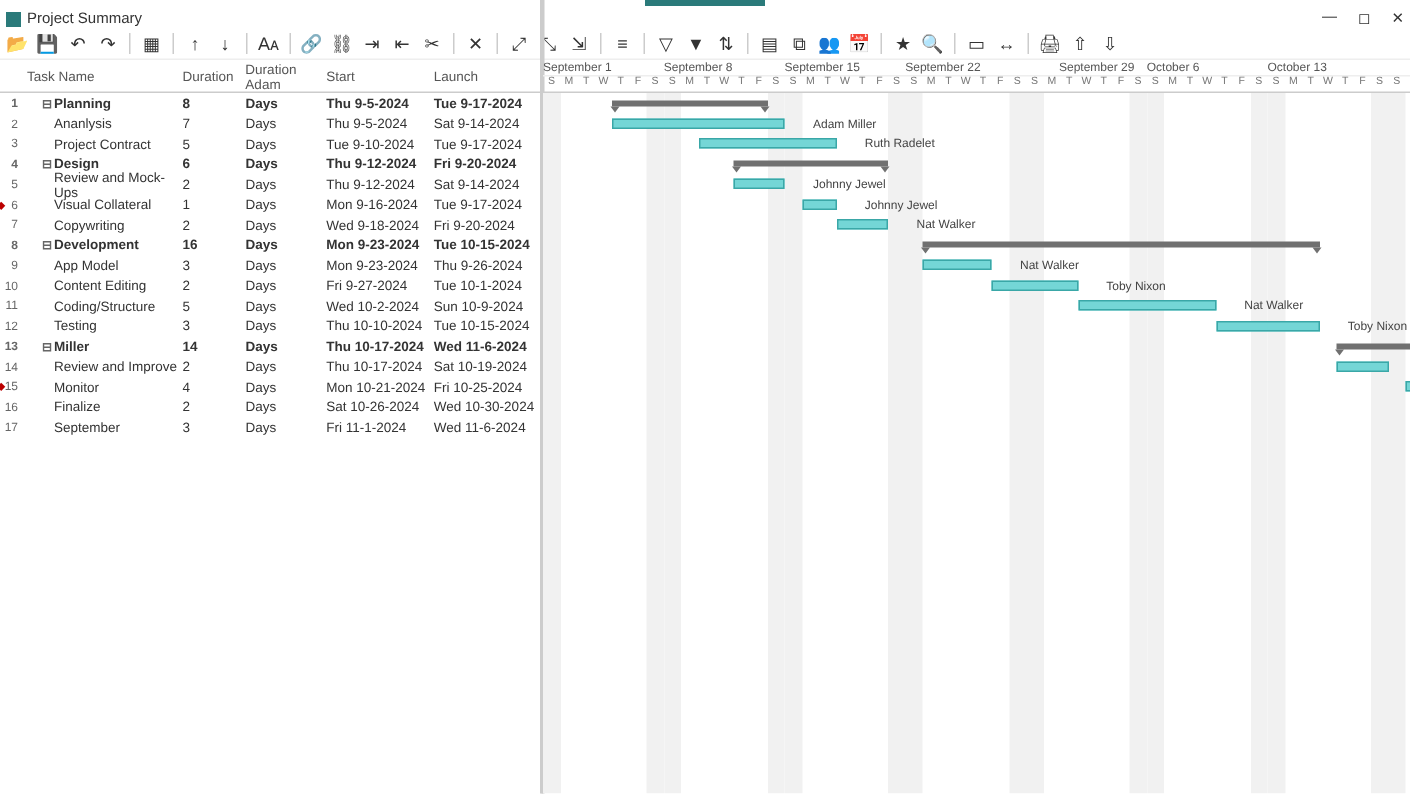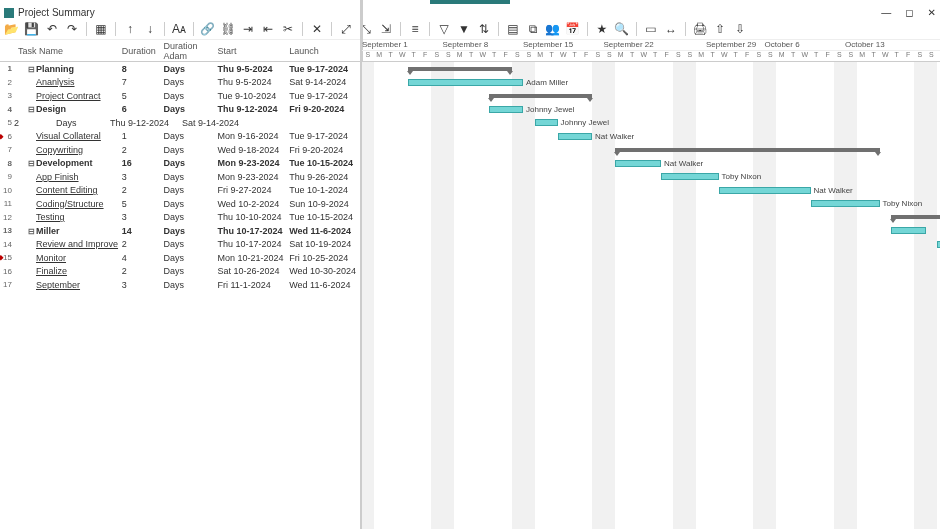--- a/index.html
+++ b/index.html
@@ -18,40 +18,40 @@
   .col-idx { width: 14px; flex-shrink: 0; }
   .col-task { width: 108px; padding-left: 4px; }
   .col-dur { width: 42px; }
   .col-du { width: 54px; }
   .col-start { width: 72px; }
   .col-finish { width: 72px; }
   .table-body { }
   .trow { display: flex; height: 13.5px; align-items: center; font-size: 9px; color: #333; }
   .trow .col-idx { font-size: 8px; color: #666; text-align: right; padding-right: 2px; }
   .trow .col-task.ind1 { padding-left: 14px; }
-  .trow .col-task.ind2 { padding-left: 22px; text-decoration: underline; }
+  .trow .col-task.ind2 { padding-left: 22px; }
   .trow.bold { font-weight: 600; }
   .trow .outline-caret { display: inline-block; width: 8px; font-size: 8px; color: #666; }
   .row-alert { color: #b00; font-size: 8px; position: absolute; left: 0; }
   
   .gantt-pane { flex: 1; overflow: hidden; position: relative; }
   .gantt-head1 { height: 11px; display: flex; font-size: 8px; color: #555; border-bottom: 1px solid #eee; }
   .gantt-head1 .wk { position: absolute; top: 0; }
   .gantt-head2 { height: 11px; display: flex; font-size: 7px; color: #777; border-bottom: 1px solid #ccc; }
   .gantt-head2 .d { width: 11.5px; text-align: center; flex-shrink: 0; }
   .gantt-body { position: relative; }
   .gantt-row { height: 13.5px; position: relative; }
   .wkend { position: absolute; top: 0; bottom: 0; background: #f1f1f1; }
   .bar { position: absolute; height: 6px; top: 3.5px; border-radius: 0; }
   .bar.summary { background: #707070; height: 4px; top: 4.5px; }
   .bar.summary::before, .bar.summary::after { content:''; position:absolute; width:0; height:0; border-left:3px solid transparent; border-right:3px solid transparent; border-top:4px solid #707070; top:4px; }
   .bar.summary::before { left:-1px; }
   .bar.summary::after { right:-1px; }
   .bar.task { background: #74d6d6; border: 1px solid #3aa7a7; height: 7px; top: 3px; }
-  .bar-label { position: absolute; font-size: 8px; color: #444; white-space: nowrap; top: 2px; }
+  .bar-label { position: absolute; font-size: 8px; color: #444; white-space: nowrap; top: 2px; margin-left: 16px; }
   .vsplit { position: absolute; top: 0; bottom: 0; width: 3px; background: #ccc; cursor: ew-resize; }
   .top-tab { position:absolute; top:0; left:50%; transform:translateX(-50%); width:80px; height:4px; background:#2a7a7a; }
   .app-icon { width:10px; height:10px; background:#2a7a7a; display:inline-block; }
 </style>
 </head>
 <body>
 
 <div class="top-tab"></div>
 
 <div class="titlebar">
@@ -149,20 +149,21 @@
         <div class="trow bold">
           <div class="col-idx">4</div>
           <div class="col-task ind1"><span class="outline-caret">⊟</span><span>Design</span></div>
           <div class="col-dur">6</div>
           <div class="col-du">Days</div>
           <div class="col-start">Thu 9-12-2024</div>
           <div class="col-finish">Fri 9-20-2024</div>
         </div>
         <div class="trow">
           <div class="col-idx">5</div>
+          <div class="col-task ind2"><span>Review and Mock-Ups</span></div>
           <div class="col-dur">2</div>
           <div class="col-du">Days</div>
           <div class="col-start">Thu 9-12-2024</div>
           <div class="col-finish">Sat 9-14-2024</div>
         </div>
         <div class="trow">
           <div class="col-idx" style="position: relative;">6<span class="row-alert" style="left: -2px;">⬥</span></div>
           <div class="col-task ind2"><span>Visual Collateral</span></div>
           <div class="col-dur">1</div>
           <div class="col-du">Days</div>
@@ -180,21 +181,21 @@
         <div class="trow bold">
           <div class="col-idx">8</div>
           <div class="col-task ind1"><span class="outline-caret">⊟</span><span>Development</span></div>
           <div class="col-dur">16</div>
           <div class="col-du">Days</div>
           <div class="col-start">Mon 9-23-2024</div>
           <div class="col-finish">Tue 10-15-2024</div>
         </div>
         <div class="trow">
           <div class="col-idx">9</div>
-          <div class="col-task ind2"><span>App Finish</span></div>
+          <div class="col-task ind2"><span>App Model</span></div>
           <div class="col-dur">3</div>
           <div class="col-du">Days</div>
           <div class="col-start">Mon 9-23-2024</div>
           <div class="col-finish">Thu 9-26-2024</div>
         </div>
         <div class="trow">
           <div class="col-idx">10</div>
           <div class="col-task ind2"><span>Content Editing</span></div>
           <div class="col-dur">2</div>
           <div class="col-du">Days</div>
@@ -342,20 +343,24 @@
       </div>
     <div class="gantt-body" id="gantt-body">
         <div class="gantt-row">
           <div class="bar summary" style="left: 46px; width: 103.5px;"></div>
         </div>
         <div class="gantt-row">
           <div class="bar task" style="left: 46px; width: 115px;"></div>
           <div class="bar-label" style="left: 164px;">Adam Miller</div>
         </div>
         <div class="gantt-row">
+          <div class="bar task" style="left: 103.5px; width: 92px;"></div>
+          <div class="bar-label" style="left: 198.5px;">Ruth Radelet</div>
+        </div>
+        <div class="gantt-row">
           <div class="bar summary" style="left: 126.5px; width: 103.5px;"></div>
         </div>
         <div class="gantt-row">
           <div class="bar task" style="left: 126.5px; width: 34.5px;"></div>
           <div class="bar-label" style="left: 164px;">Johnny Jewel</div>
         </div>
         <div class="gantt-row">
           <div class="bar task" style="left: 172.5px; width: 23px;"></div>
           <div class="bar-label" style="left: 198.5px;">Johnny Jewel</div>
         </div>

